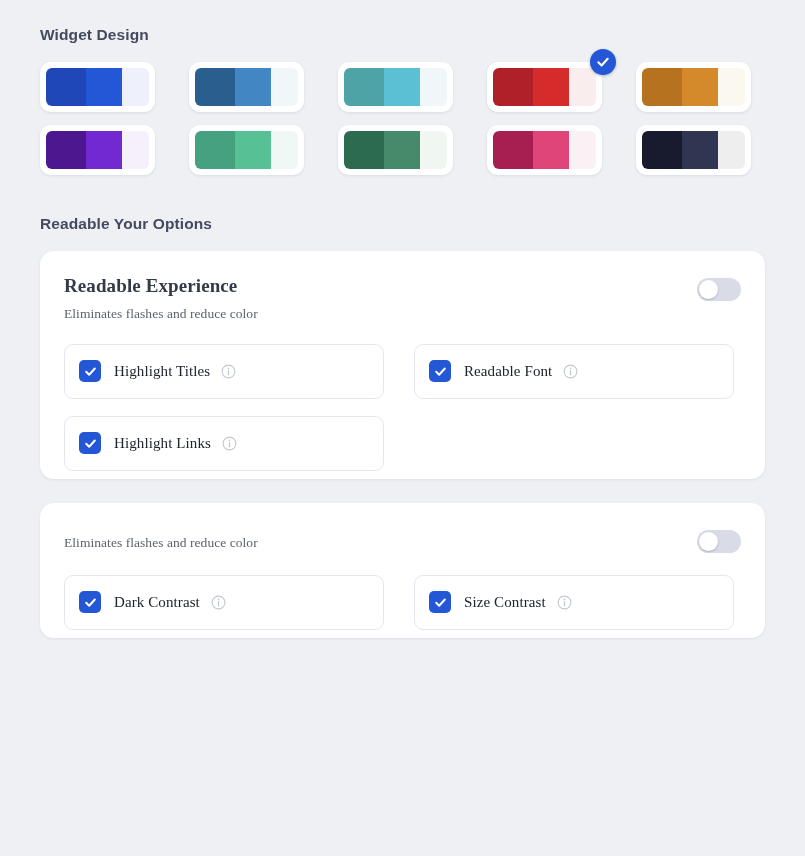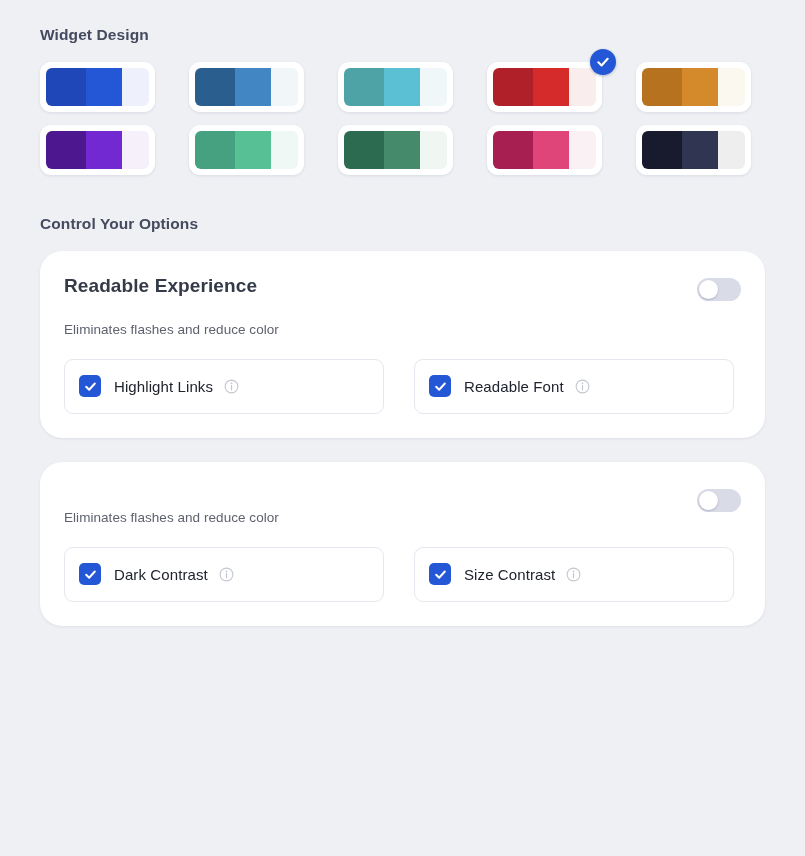--- a/index.html
+++ b/index.html
@@ -75,41 +75,42 @@
     align-items: center;
     justify-content: center;
     box-shadow: 0 1px 3px rgba(20, 40, 100, 0.30);
   }
   .swatch-check svg { width: 14px; height: 14px; display: block; }
 
   
   .option-card {
     margin-top: 18px;
     background: #ffffff;
-    border-radius: 22px;
+    border-radius: 14px;
     box-shadow: 0 1px 3px rgba(30, 40, 80, 0.08);
-    padding: 24px 24px 24px 24px;
+    padding: 24px 24px 8px 24px;
     box-sizing: border-box;
+    font-family: Liberation Serif, serif;
   }
   #visual-experience-card { margin-top: 24px; }
 
   .card-header {
     display: flex;
     align-items: flex-start;
     justify-content: space-between;
   }
   .card-title {
     font-size: 19px;
     font-weight: 700;
     color: #343a47;
     letter-spacing: 0.1px;
     line-height: 1.2;
   }
   .card-subtitle {
-    margin-top: 24px;
+    margin-top: 8px;
     font-size: 13.5px;
     color: #5d626e;
     letter-spacing: 0.05px;
   }
 
   
   .toggle {
     width: 44px;
     height: 23px;
     border-radius: 12px;
@@ -255,56 +256,71 @@
       </div>
       <div class="swatch">
         <div class="swatch-strip">
           <i title="#181b2e" style="background: rgb(24, 27, 46);"></i>
           <i title="#303552" style="background: rgb(48, 53, 82);"></i>
           <i title="#eeeeef" style="background: rgb(238, 238, 239);"></i>
         </div>
       </div>
     </div>
 
-  <div class="section-heading" id="control-options-heading">Control Your Options</div>
+  <div class="section-heading" id="control-options-heading">Readable Your Options</div>
 
   <div id="cards-container">
       <div class="option-card" id="readable-experience-card">
         <div class="card-header">
           <div>
             <div class="card-title">Readable Experience</div>
             <div class="card-subtitle">Eliminates flashes and reduce color</div>
           </div>
           <div class="toggle">
             <div class="knob"></div>
           </div>
         </div>
         <div class="options-grid">
           <div class="option-row">
             <div class="checkbox" style="background: rgb(36, 87, 214);">
               <svg viewBox="0 0 24 24" fill="none" stroke="#ffffff" stroke-width="3.6" stroke-linecap="round" stroke-linejoin="round">
                 <path d="M4 12.5 L9.5 18 L20 6.5"></path>
               </svg>
             </div>
+            <span class="option-label">Highlight Titles</span>
+            <span class="info-icon">
+              <svg viewBox="0 0 24 24" fill="none">
+                <circle cx="12" cy="12" r="10.2" stroke="#c2c6ce" stroke-width="1.7"></circle>
+                <circle cx="12" cy="7.1" r="1.35" fill="#c2c6ce"></circle>
+                <path d="M12 10.6 V17.2" stroke="#c2c6ce" stroke-width="1.9" stroke-linecap="round"></path>
+              </svg>
+            </span>
+          </div>
+          <div class="option-row">
+            <div class="checkbox" style="background: rgb(36, 87, 214);">
+              <svg viewBox="0 0 24 24" fill="none" stroke="#ffffff" stroke-width="3.6" stroke-linecap="round" stroke-linejoin="round">
+                <path d="M4 12.5 L9.5 18 L20 6.5"></path>
+              </svg>
+            </div>
+            <span class="option-label">Readable Font</span>
+            <span class="info-icon">
+              <svg viewBox="0 0 24 24" fill="none">
+                <circle cx="12" cy="12" r="10.2" stroke="#c2c6ce" stroke-width="1.7"></circle>
+                <circle cx="12" cy="7.1" r="1.35" fill="#c2c6ce"></circle>
+                <path d="M12 10.6 V17.2" stroke="#c2c6ce" stroke-width="1.9" stroke-linecap="round"></path>
+              </svg>
+            </span>
+          </div>
+          <div class="option-row">
+            <div class="checkbox" style="background: rgb(36, 87, 214);">
+              <svg viewBox="0 0 24 24" fill="none" stroke="#ffffff" stroke-width="3.6" stroke-linecap="round" stroke-linejoin="round">
+                <path d="M4 12.5 L9.5 18 L20 6.5"></path>
+              </svg>
+            </div>
             <span class="option-label">Highlight Links</span>
-            <span class="info-icon">
-              <svg viewBox="0 0 24 24" fill="none">
-                <circle cx="12" cy="12" r="10.2" stroke="#c2c6ce" stroke-width="1.7"></circle>
-                <circle cx="12" cy="7.1" r="1.35" fill="#c2c6ce"></circle>
-                <path d="M12 10.6 V17.2" stroke="#c2c6ce" stroke-width="1.9" stroke-linecap="round"></path>
-              </svg>
-            </span>
-          </div>
-          <div class="option-row">
-            <div class="checkbox" style="background: rgb(36, 87, 214);">
-              <svg viewBox="0 0 24 24" fill="none" stroke="#ffffff" stroke-width="3.6" stroke-linecap="round" stroke-linejoin="round">
-                <path d="M4 12.5 L9.5 18 L20 6.5"></path>
-              </svg>
-            </div>
-            <span class="option-label">Readable Font</span>
             <span class="info-icon">
               <svg viewBox="0 0 24 24" fill="none">
                 <circle cx="12" cy="12" r="10.2" stroke="#c2c6ce" stroke-width="1.7"></circle>
                 <circle cx="12" cy="7.1" r="1.35" fill="#c2c6ce"></circle>
                 <path d="M12 10.6 V17.2" stroke="#c2c6ce" stroke-width="1.9" stroke-linecap="round"></path>
               </svg>
             </span>
           </div>
         </div>
       </div>

